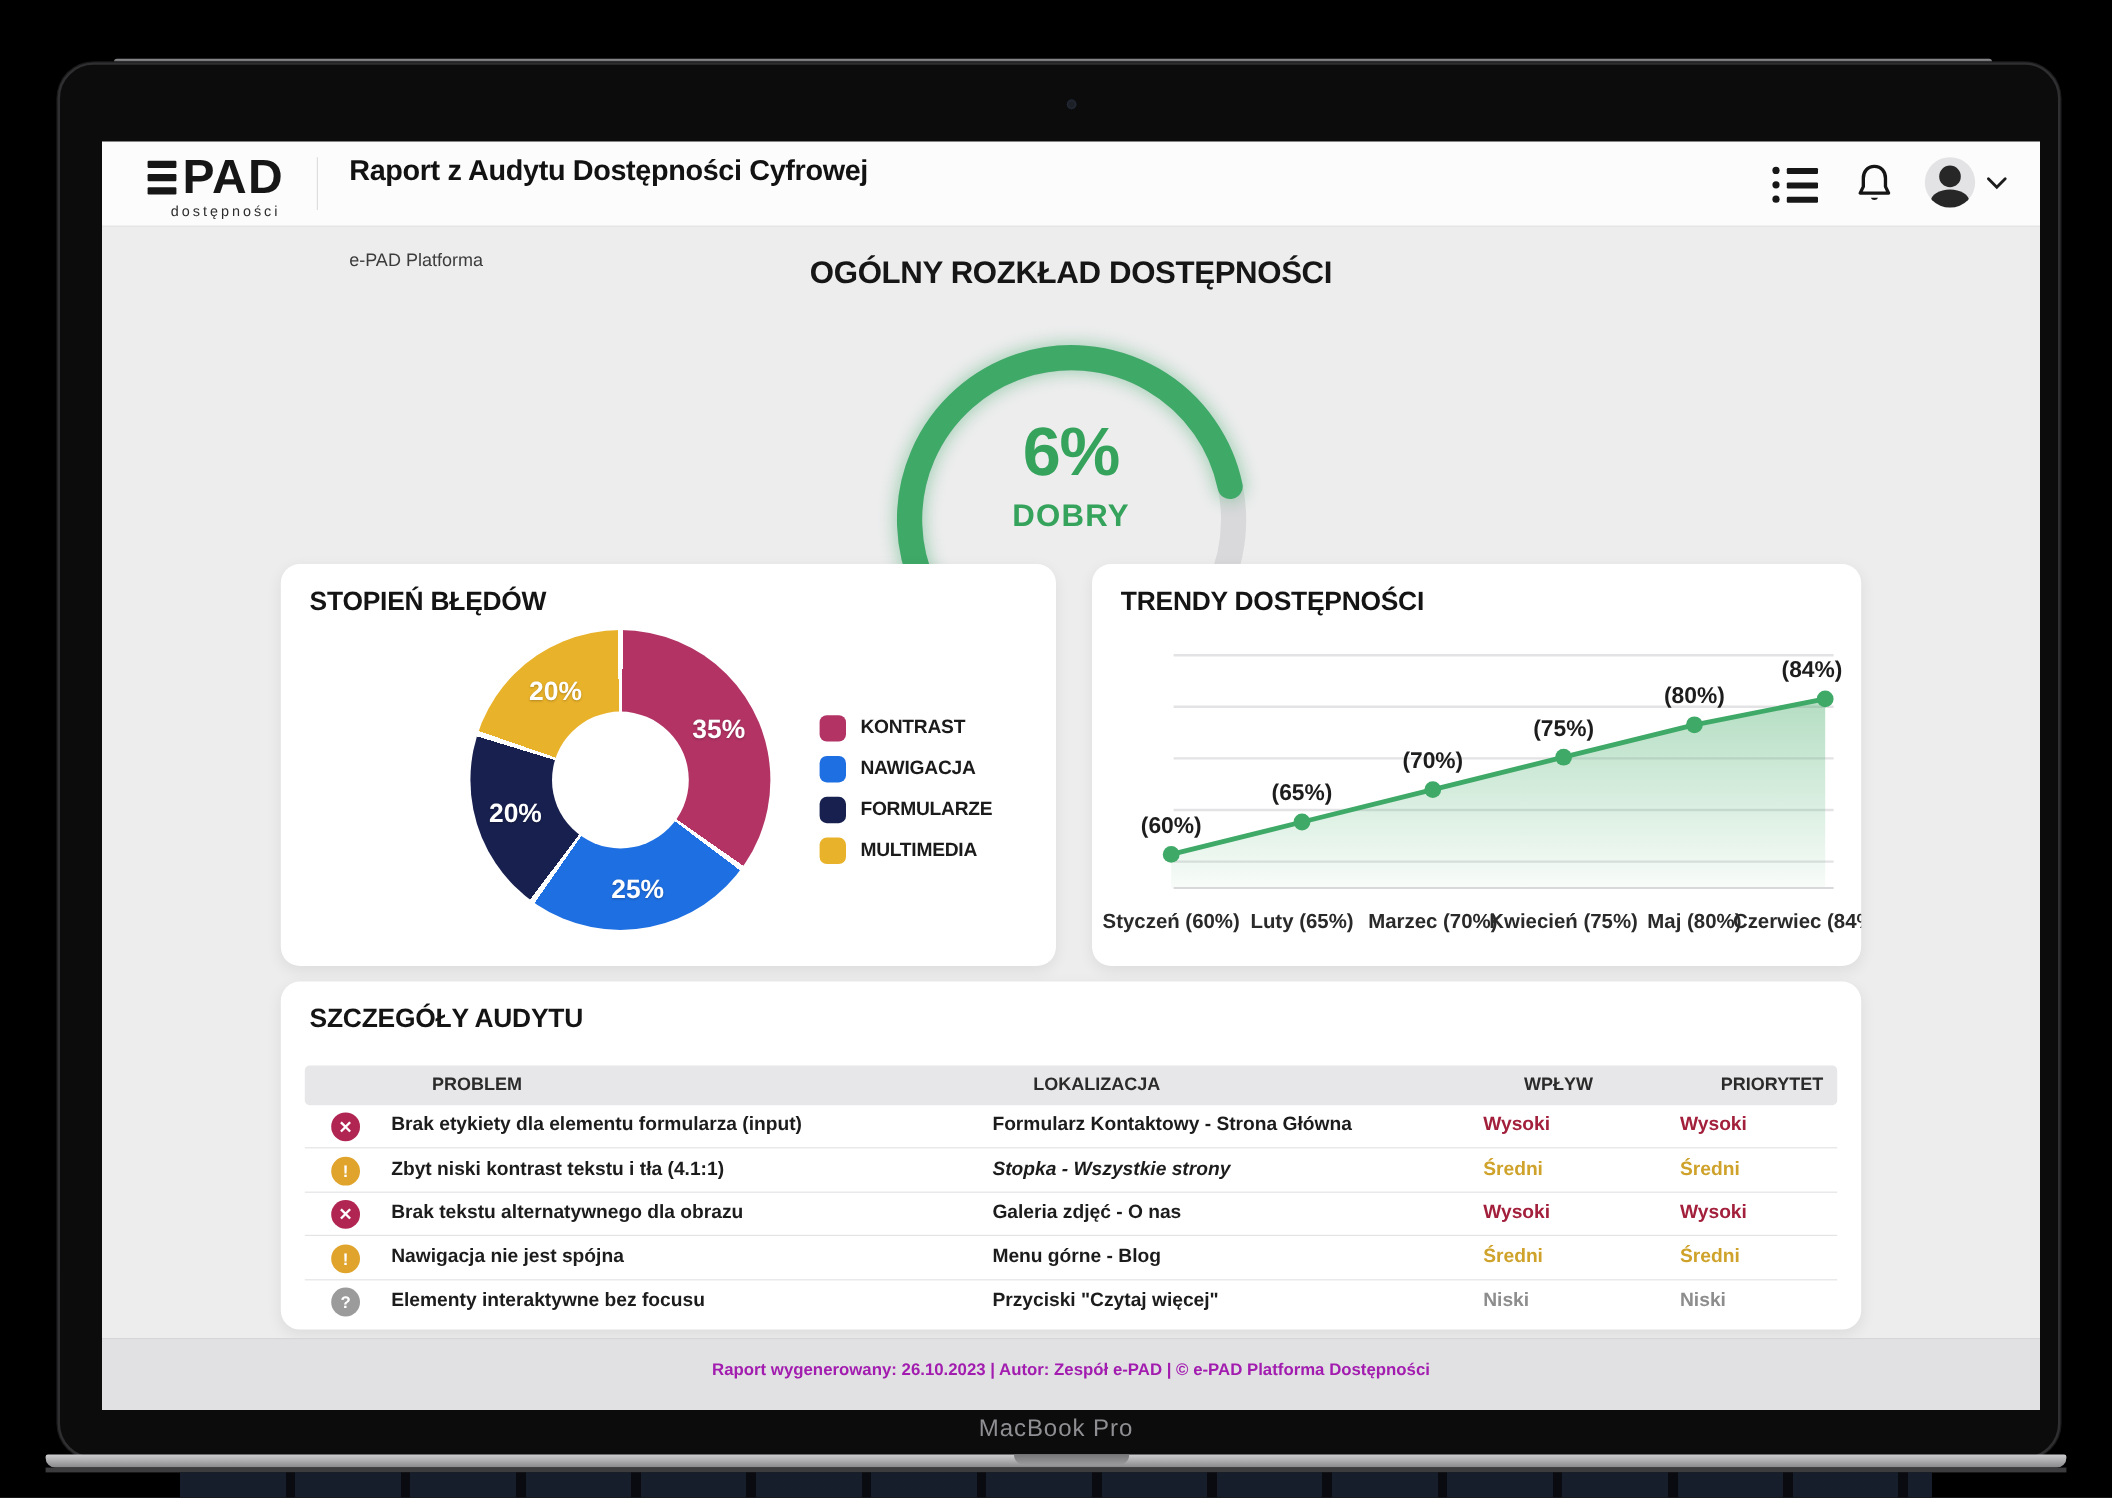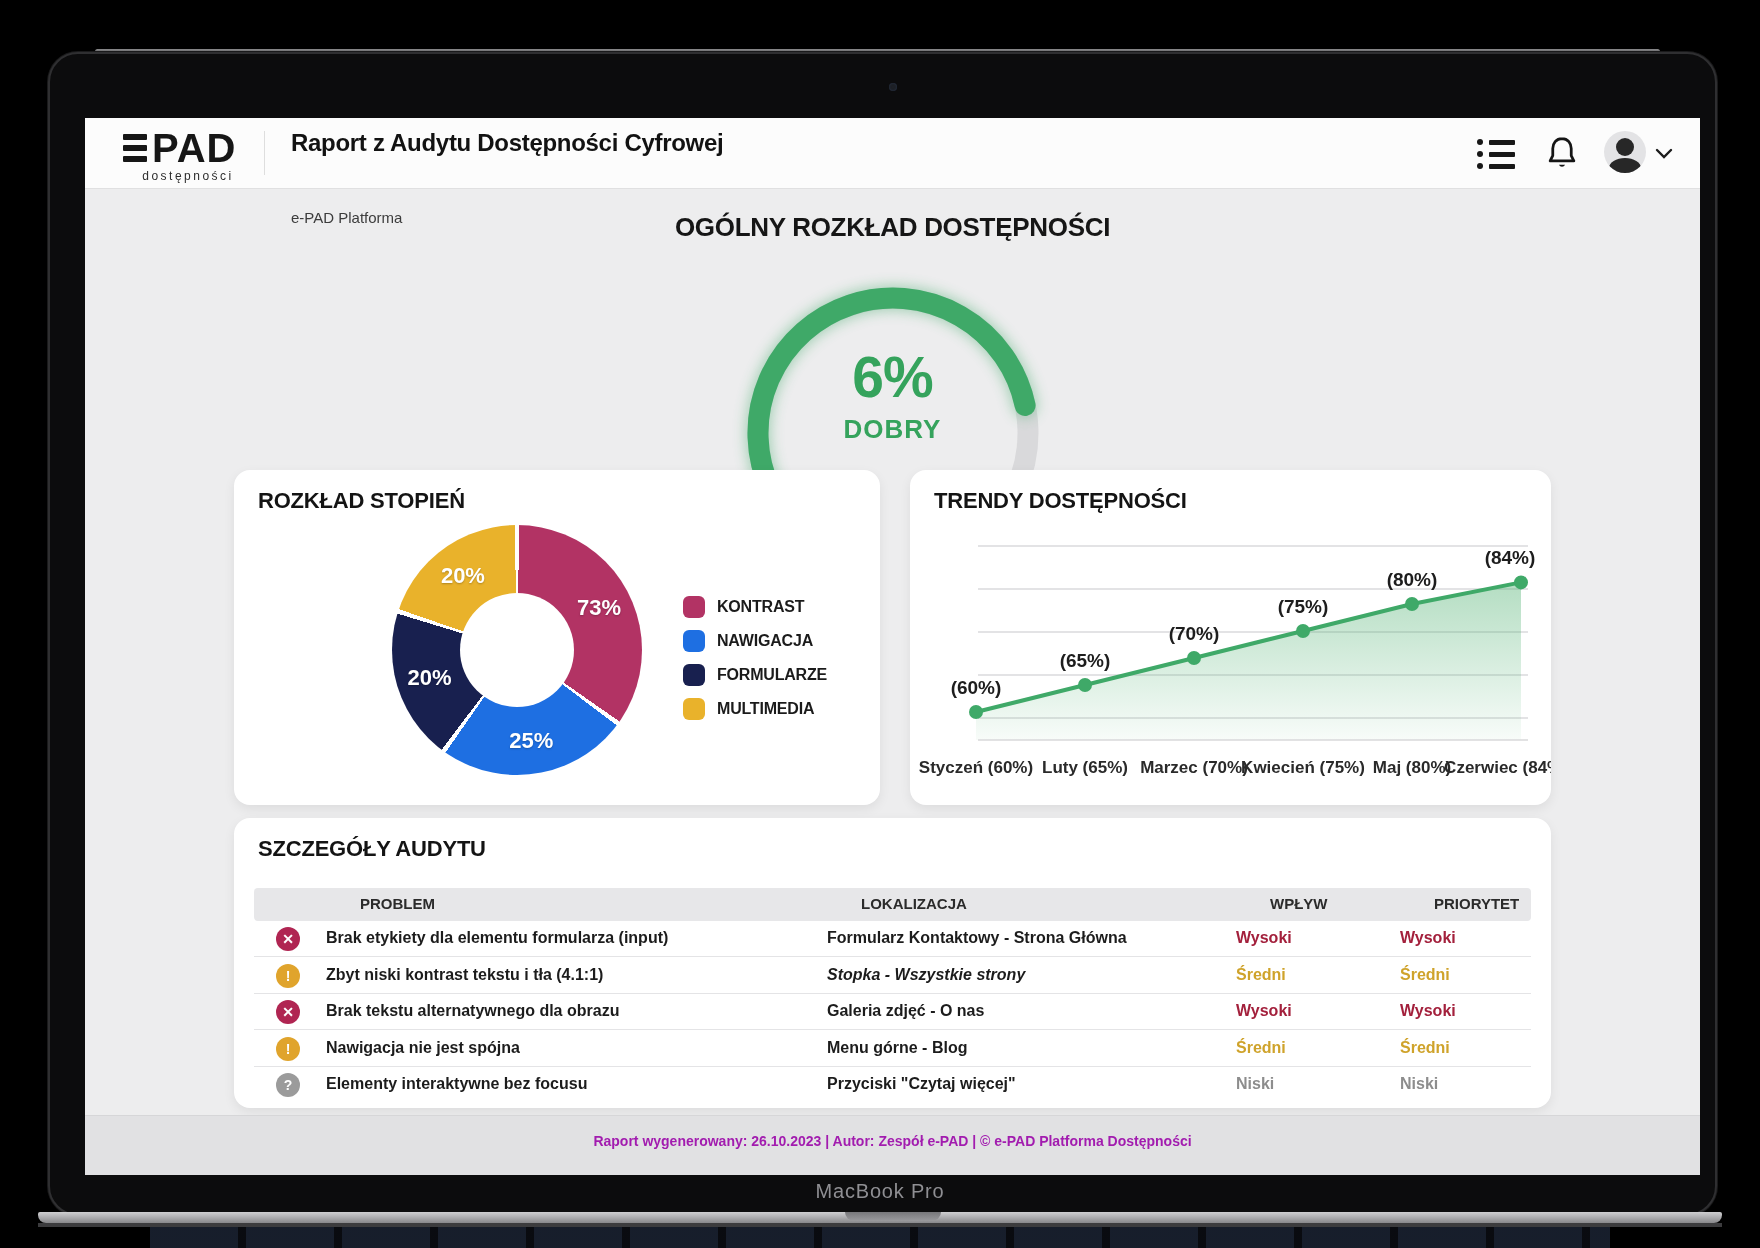--- a/index.html
+++ b/index.html
@@ -147,24 +147,24 @@
         </filter>
       </defs>
       <path id="gauge-track" fill="none" stroke-linecap="round" stroke-width="21" d="M 87.6 238.1 A 135 135 0 1 1 332.4 238.1" stroke="#d9d9db"></path>
       <path id="gauge-glow" fill="none" stroke-linecap="round" stroke-width="24" opacity="0.45" filter="url(#glow)" d="M 87.6 238.1 A 135 135 0 1 1 342.1 153.4" stroke="#3fa968"></path>
       <path id="gauge-fill" fill="none" stroke-linecap="round" stroke-width="21" d="M 87.6 238.1 A 135 135 0 1 1 342.1 153.4" stroke="#3fa968"></path>
     </svg>
     <div class="gauge-value">6%</div>
     <div class="gauge-status">DOBRY</div>
 
     <div class="card card-donut">
-      <div class="card-title">ROZKŁAD STOPIEŃ</div>
+      <div class="card-title">STOPIEŃ BŁĘDÓW</div>
       <div class="donut" id="donut" style="background: conic-gradient(rgb(255, 255, 255) 0%, rgb(255, 255, 255) 0.3%, rgb(178, 51, 100) 0.3%, rgb(178, 51, 100) 34.7%, rgb(255, 255, 255) 34.7%, rgb(255, 255, 255) 35%, rgb(255, 255, 255) 35%, rgb(255, 255, 255) 35.3%, rgb(30, 111, 226) 35.3%, rgb(30, 111, 226) 59.7%, rgb(255, 255, 255) 59.7%, rgb(255, 255, 255) 60%, rgb(255, 255, 255) 60%, rgb(255, 255, 255) 60.3%, rgb(24, 32, 79) 60.3%, rgb(24, 32, 79) 79.7%, rgb(255, 255, 255) 79.7%, rgb(255, 255, 255) 80%, rgb(255, 255, 255) 80%, rgb(255, 255, 255) 80.3%, rgb(233, 178, 43) 80.3%, rgb(233, 178, 43) 99.7%, rgb(255, 255, 255) 99.7%, rgb(255, 255, 255) 100%);">
         <div class="donut-hole"></div>
-      <div class="donut-label" style="left: 206.973px; top: 83.2329px;">73%</div>
+      <div class="donut-label" style="left: 206.973px; top: 83.2329px;">35%</div>
           <div class="donut-label" style="left: 139.392px; top: 215.867px;">25%</div>
           <div class="donut-label" style="left: 37.5028px; top: 153.43px;">20%</div>
           <div class="donut-label" style="left: 70.9238px; top: 50.5704px;">20%</div>
         </div>
       <div class="legend" id="legend">
           <div class="legend-item">
             <span class="legend-swatch" style="background: rgb(178, 51, 100);"></span>
             <span class="legend-label">KONTRAST</span>
           </div>
           <div class="legend-item">

